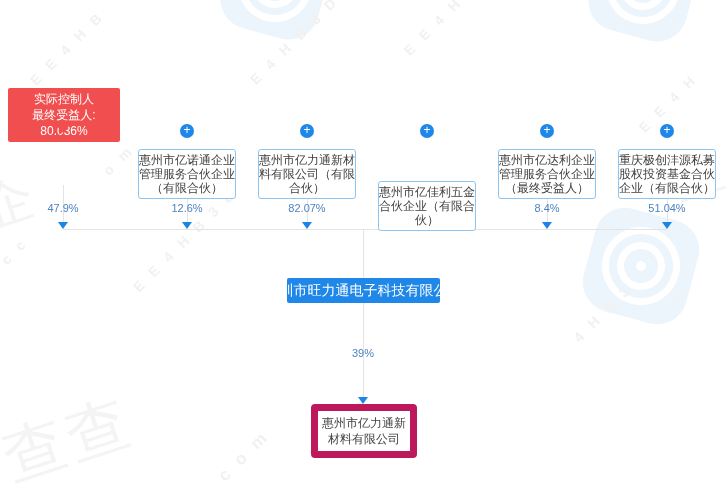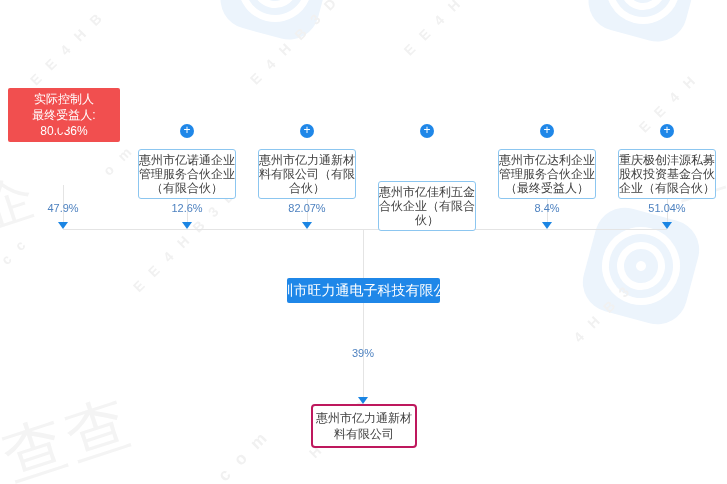--- a/index.html
+++ b/index.html
@@ -42,21 +42,21 @@
   
   .plus{position:absolute;width:14px;height:14px;border-radius:50%;background:#1f87e8;color:#fff;
         font-size:12px;line-height:13px;text-align:center;cursor:pointer;}
   .sh-box{position:absolute;top:149px;width:98px;box-sizing:border-box;background:#fff;
           border:1px solid #8cc6f0;border-radius:3px;padding:3px 0;font-size:12px;line-height:14px;
           color:#404040;text-align:center;cursor:pointer;font-family:Liberation Serif, serif;}
   .main-box{position:absolute;left:287px;top:278px;width:153px;height:25px;background:#1f87e8;
             border-radius:2px;color:#fff;font-size:14px;display:flex;align-items:center;
             justify-content:center;white-space:nowrap;cursor:pointer;}
   .sub-box{position:absolute;left:311px;top:404px;width:106px;box-sizing:border-box;background:#fff;
-           border:2px solid #be185d;border-radius:4px;padding:4px 2px;font-size:12px;line-height:16px;
+           border:7px solid #be185d;border-radius:4px;padding:4px 2px;font-size:12px;line-height:16px;
            color:#404040;text-align:center;cursor:pointer;}
 </style>
 </head>
 <body>
 
 <div class="canvas">
 
   <div class="layer layer-wm">
     <div class="wm-logo" style="left:225px;top:-65px;width:100px;height:100px;">
       <div class="ring" style="width:60px;height:60px;"></div>

